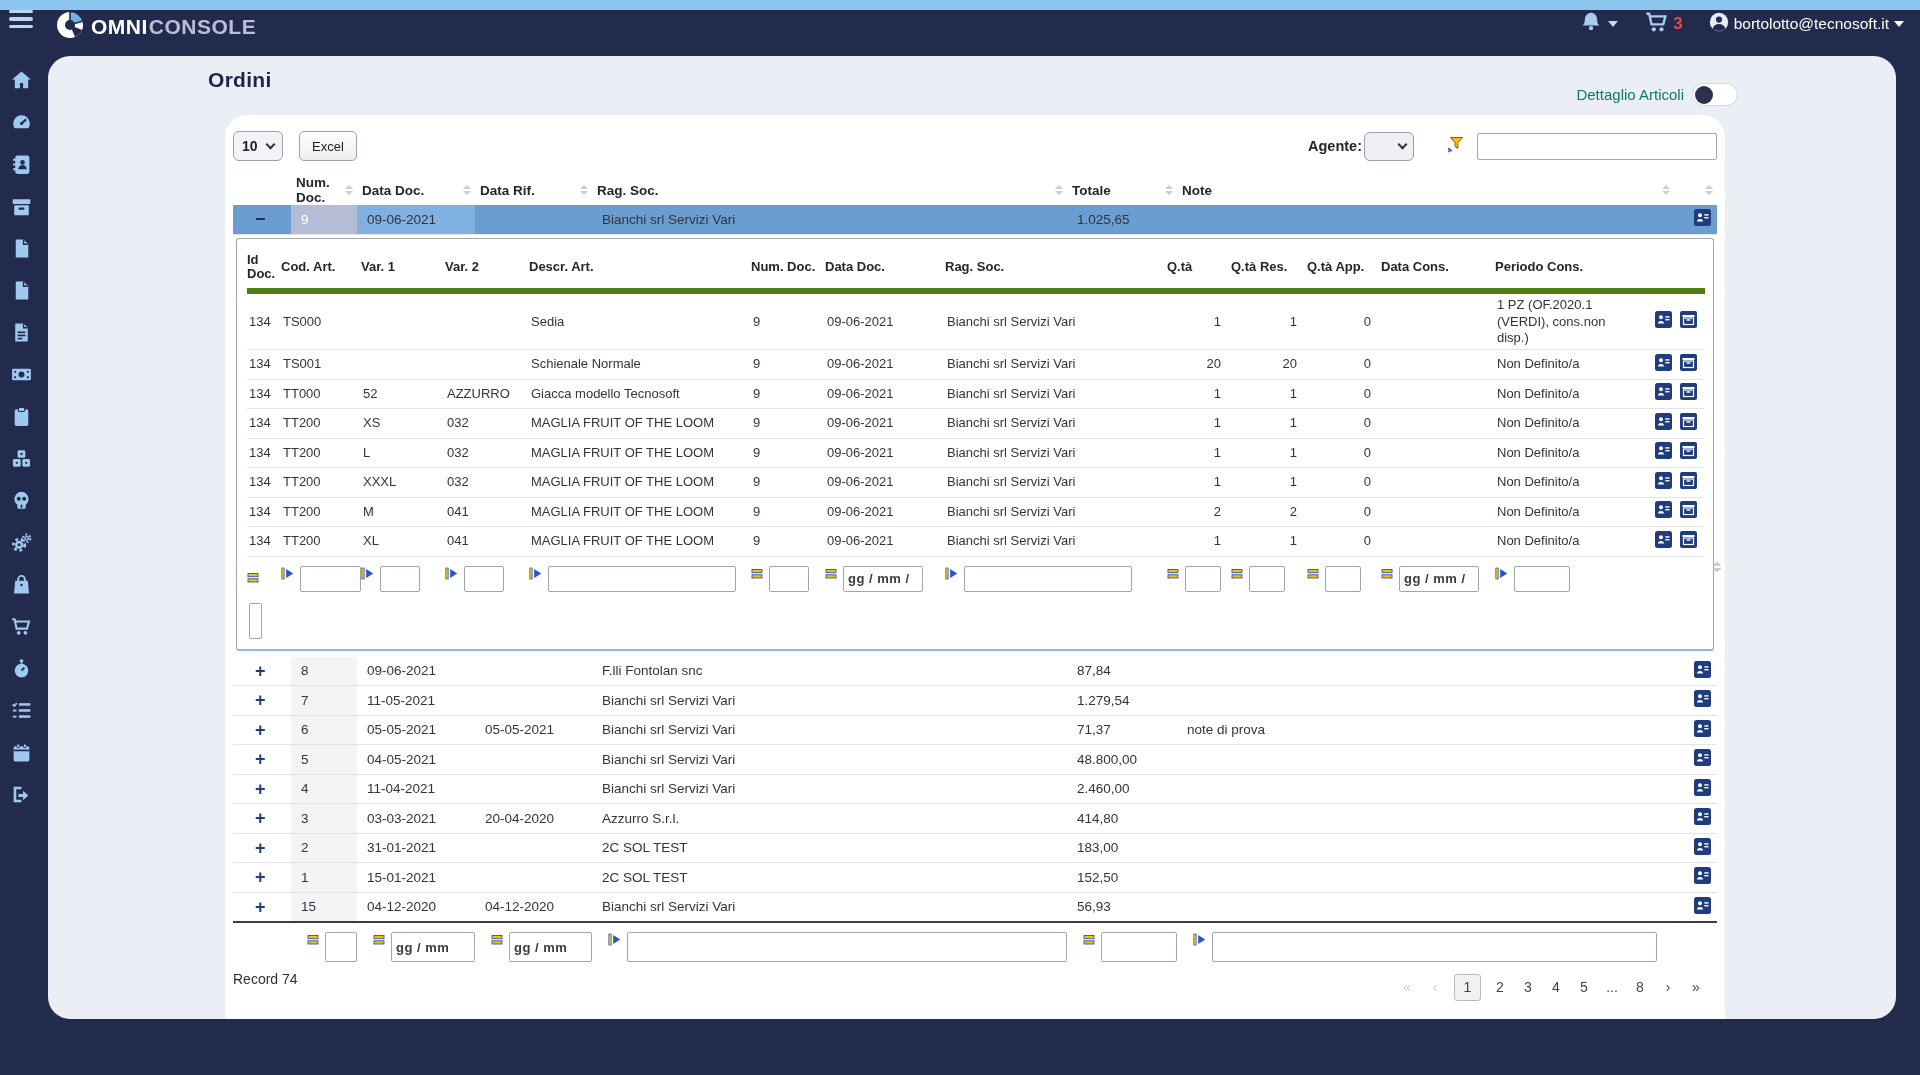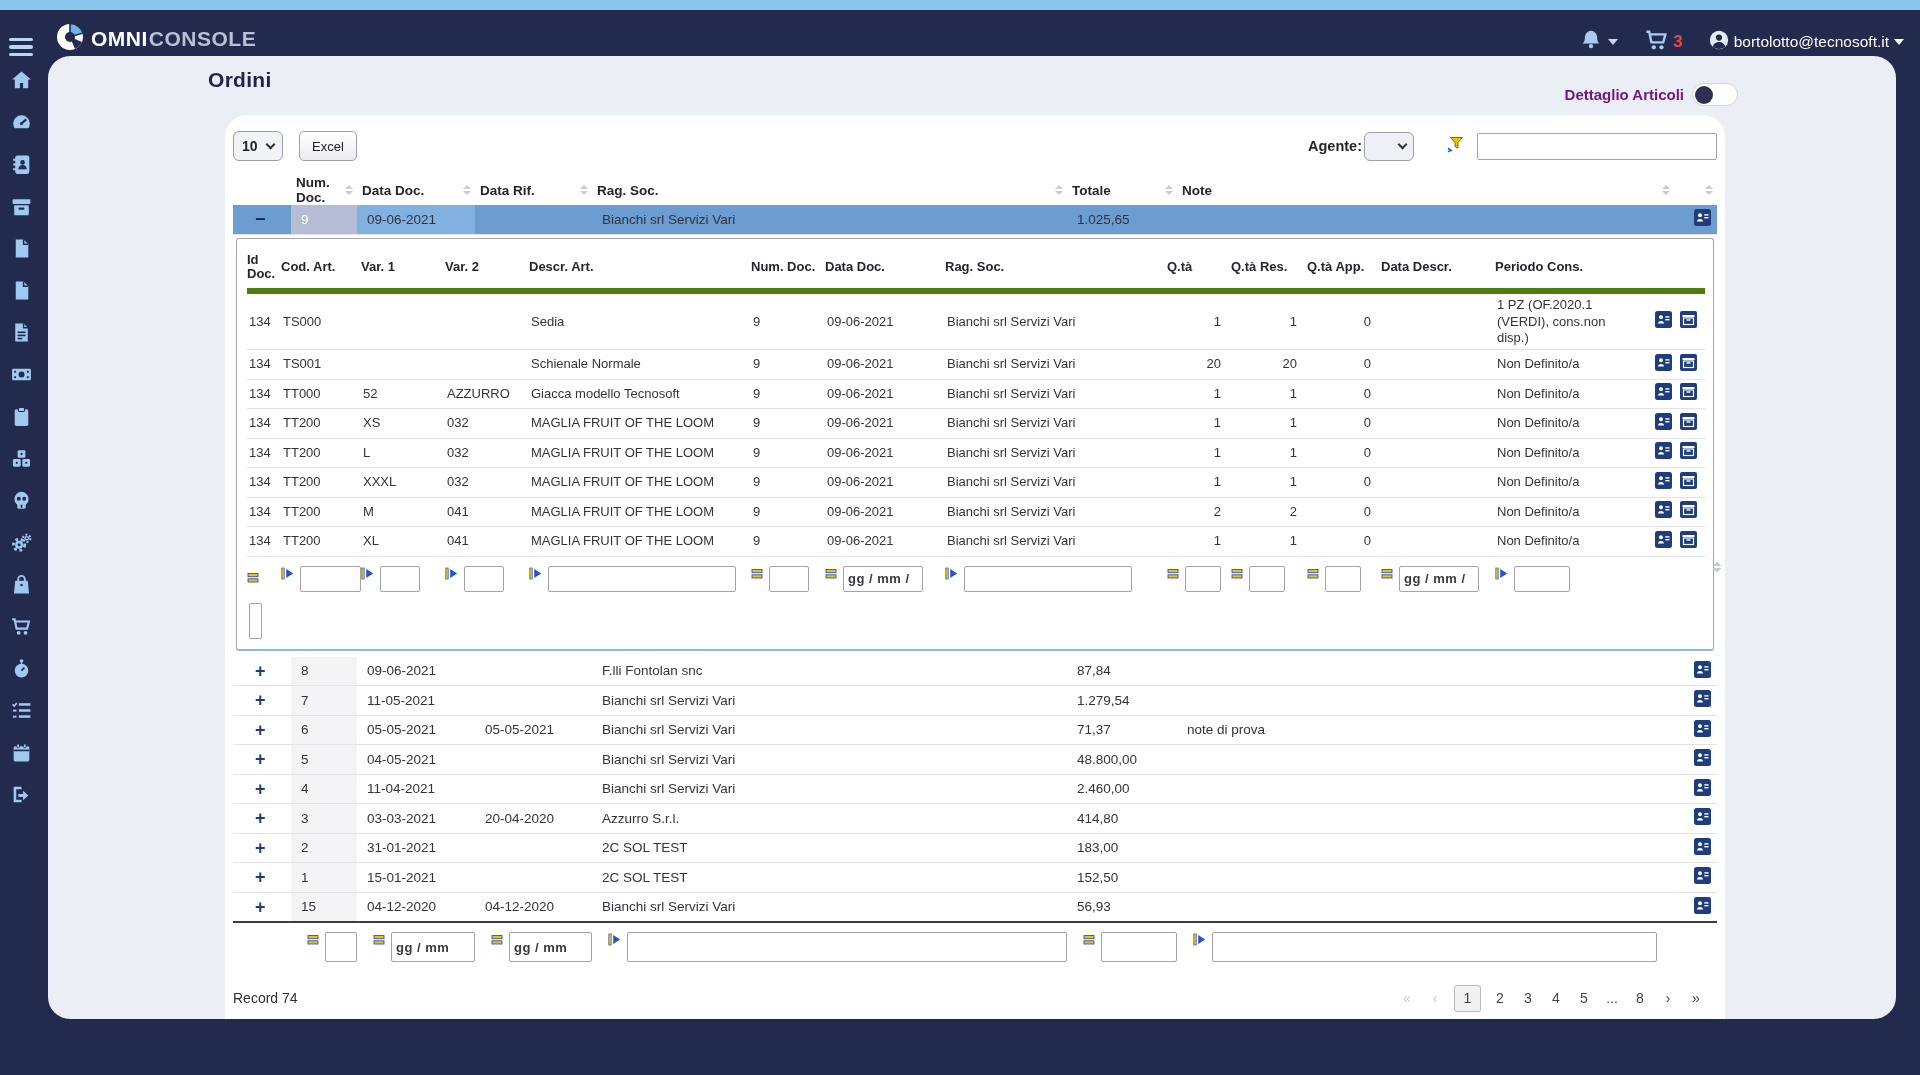--- a/index.html
+++ b/index.html
@@ -6,39 +6,39 @@
     --navy:#222A4D; --strip:#8CC6EC; --card:#ECEEF6; --panel:#FFFFFF;
     --icon-blue:#9FC9EE; --row-blue:#6B9DD1; --numcell:#B4BDD5; --datecell:#80B1E1;
     --act-navy:#1F3D7C; --red:#F0483E; --fy:#F2C200; --fb:#2A55C8;
     --txt:#33333c; --hdr:#25252e; --line:#e3e3e8; --inbrd:#a3a3ab;
   }
   *{box-sizing:border-box;margin:0;padding:0}
   html,body{width:1920px;height:1075px}
   body{background:var(--navy);font-family:"Liberation Sans",sans-serif;position:relative;overflow:hidden}
   .top-strip{position:absolute;left:0;top:0;width:1920px;height:10px;background:var(--strip)}
   
-  .topbar{position:absolute;left:0;top:10px;width:1920px;height:46px;background:var(--navy);display:flex;align-items:flex-end;padding:0 16px 0 9px}
+  .topbar{position:absolute;left:0;top:10px;width:1920px;height:46px;background:var(--navy);display:flex;align-items:flex-start;padding:0 16px 0 9px}
   .burger{width:24px;height:18px;display:flex;flex-direction:column;justify-content:space-between;cursor:pointer}
   .burger i{display:block;height:3.2px;border-radius:2px;background:#BAD7F2}
   .brand{display:flex;align-items:center;margin-left:22px;gap:6px}
   .brand-bold{color:#fff;font-weight:800;font-size:21px;letter-spacing:.5px}
   .brand-light{color:#b9c0d6;font-weight:700;font-size:21px;letter-spacing:.5px;margin-left:-5px}
   .tb-right{margin-left:auto;display:flex;align-items:center;gap:26px}
   .caret{width:0;height:0;border-left:5px solid transparent;border-right:5px solid transparent;border-top:6px solid #cfd6e6;display:inline-block}
   .bell-group,.cart-group,.user-group{display:flex;align-items:center;gap:5px;cursor:pointer}
   .cart-badge{color:var(--red);font-weight:800;font-size:17px;margin-left:-2px}
   .user-email{color:#fff;font-size:15.5px;font-weight:500}
   
   .sidebar{position:absolute;left:0;top:56px;width:42px;height:1019px;background:var(--navy);display:flex;flex-direction:column;align-items:center;padding-top:13px;gap:19px}
   .sb-ic{width:23px;height:23px;display:flex;align-items:center;justify-content:center;cursor:pointer}
   
   .card{position:absolute;left:48px;top:56px;width:1848px;height:963px;background:var(--card);border-radius:22px}
   .page-title{position:absolute;left:160px;top:12px;font-size:21px;font-weight:700;color:#1F2547;letter-spacing:.3px}
   .toggle-row{position:absolute;top:27px;right:158px;display:flex;align-items:center;gap:8px}
-  .toggle-label{font-size:15px;font-weight:700;color:#701a75}
+  .toggle-label{font-size:15px;font-weight:400;color:#0f766e}
   .toggle{width:46px;height:23px;border-radius:12px;background:#fff;border:1px solid #d5d5dc;position:relative;cursor:pointer}
   .toggle .knob{position:absolute;left:2px;top:1.5px;width:18px;height:18px;border-radius:50%;background:#2b3050}
   
   .panel{position:absolute;left:177px;top:59px;width:1500px;height:904px;background:var(--panel);border-radius:22px 22px 0 0;padding:16px 8px 0}
   .controls{display:flex;align-items:center;height:30px;margin:0 0 14px}
   .sel10{width:50px;height:30px;border:1px solid #9aa0ab;border-radius:6px;background:#f2f3f7;display:flex;align-items:center;justify-content:space-between;padding:0 8px;font-weight:800;font-size:14px;color:#222;cursor:pointer}
   .chev{width:7px;height:7px;border-right:2px solid #333;border-bottom:2px solid #333;transform:rotate(45deg);margin-top:-4px}
   .btn-excel{margin-left:16px;height:30px;padding:8px 12px;border:1px solid #9aa0ab;border-radius:5px;background:linear-gradient(#fff,#ededf0);font-size:13px;color:#222;display:flex;align-items:center;cursor:pointer}
   .ctl-right{margin-left:auto;display:flex;align-items:center}
   .agente-label{font-size:14.5px;font-weight:800;color:#25252e}
@@ -75,21 +75,21 @@
   .dcell.r{text-align:right;padding-right:10px}
   .dcell.icons{display:flex;gap:8px;justify-content:flex-end;padding-right:2px}
   .dfilter{display:grid;grid-template-columns:34px 80px 84px 84px 222px 74px 120px 222px 64px 76px 74px 114px 138px 66px;align-items:center;height:44px}
   .fgrp{display:flex;align-items:flex-start;gap:5px}
   .f-input{height:26px;border:1px solid var(--inbrd);border-radius:2px;background:#fff;font-size:12.5px;padding:0 4px;min-width:0}
   .f-input::placeholder{color:#3a3a40;font-weight:700;font-size:13px;letter-spacing:.5px}
   .thin-input{width:13px;height:36px;border:1px solid var(--inbrd);border-radius:2px;background:#fff;margin:2px 0 10px 2px;display:block}
   
   .mfilter{border-top:2px solid #3c3c44;height:50px;display:grid;grid-template-columns:58px 66px 118px 117px 475px 110px 497px 43px;align-items:center;margin-top:-1px}
   .mfilter .f-input{height:30px;font-size:13px}
-  .pfoot{display:flex;align-items:center;margin-top:11px;height:32px}
+  .pfoot{display:flex;margin-top:0;height:32px}
   .rec-label{font-size:14px;color:#2e2e35}
   .pager{margin-left:auto;display:flex;align-items:center;gap:10px;padding-right:12px}
   .pg{font-size:14px;color:#44444c;min-width:18px;text-align:center;cursor:pointer}
   .pg.dis{color:#cbccd3}
   .pg.cur{width:27px;height:27px;border:1px solid #b9b9c0;background:#f1f1f4;border-radius:3px;display:flex;align-items:center;justify-content:center;cursor:default}
 </style>
 </head>
 <body>
 
 <div class="top-strip"></div>
@@ -468,21 +468,21 @@
                 </span>
               </div>
               <div class="hc">
                 <span>Q.tà App.</span>
                 <span class="sort">
                   <i class="up"></i>
                   <i class="dn"></i>
                 </span>
               </div>
               <div class="hc">
-                <span>Data Descr.</span>
+                <span>Data Cons.</span>
                 <span class="sort">
                   <i class="up"></i>
                   <i class="dn"></i>
                 </span>
               </div>
               <div class="hc">
                 <span>Periodo Cons.</span>
                 <span class="sort">
                   <i class="up"></i>
                   <i class="dn"></i>

